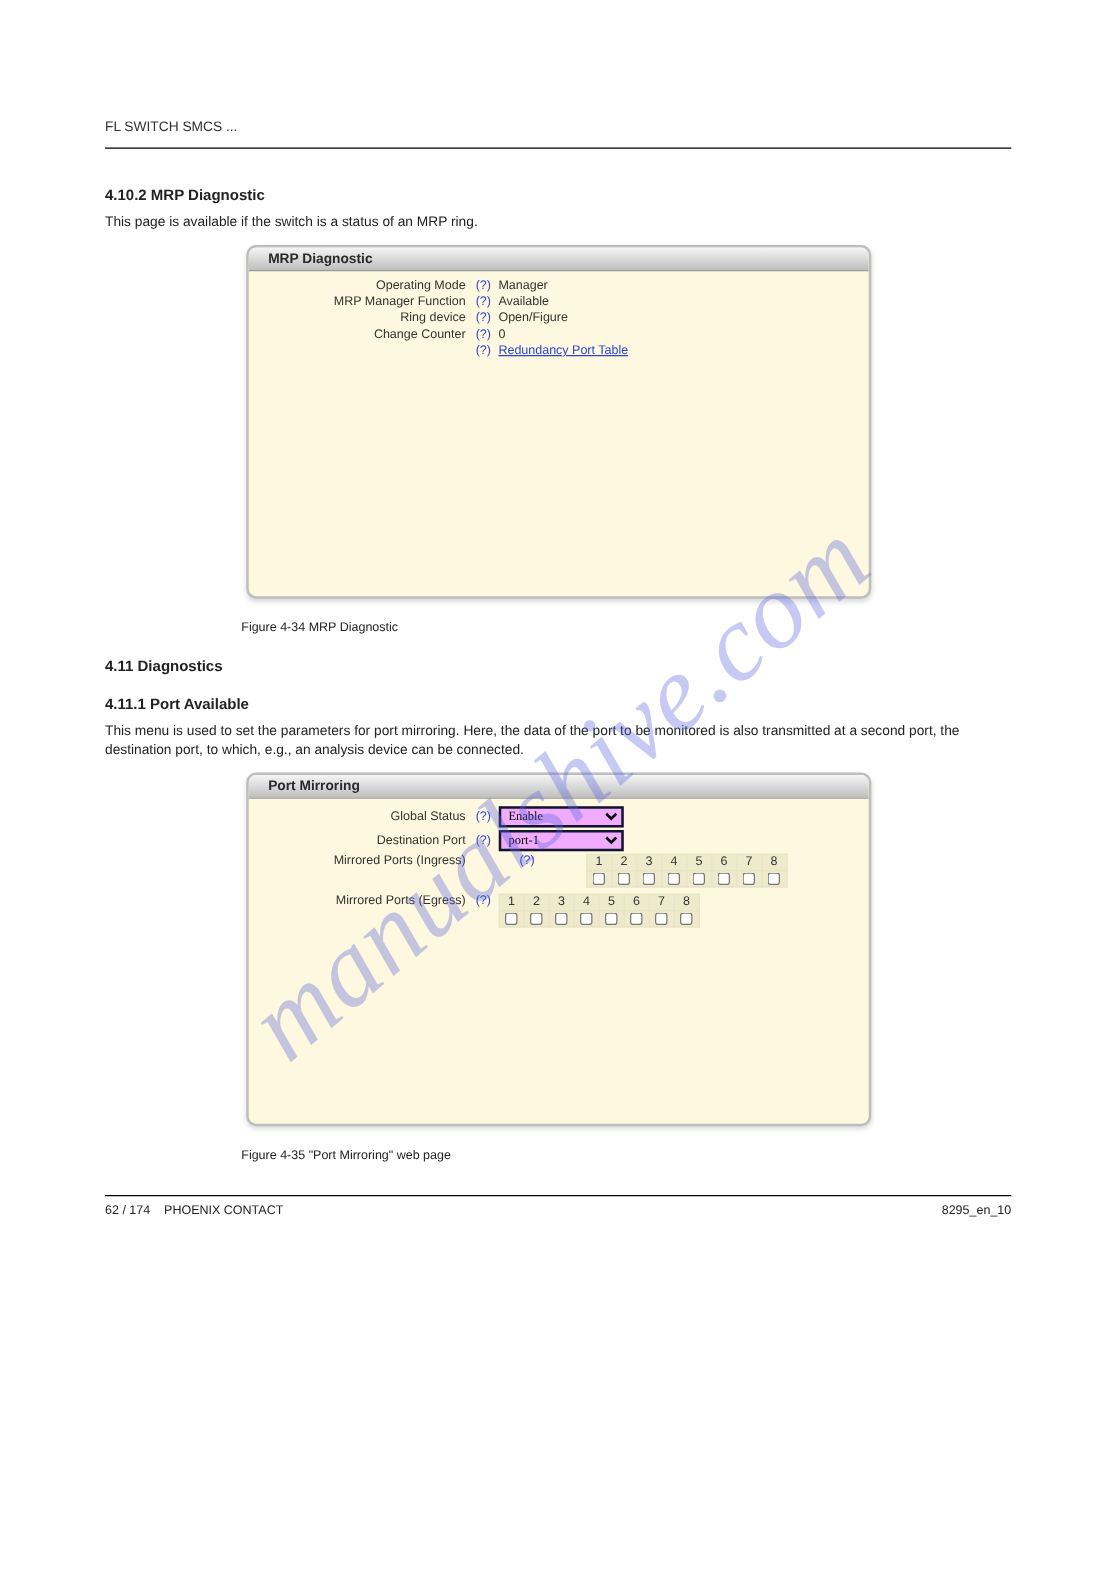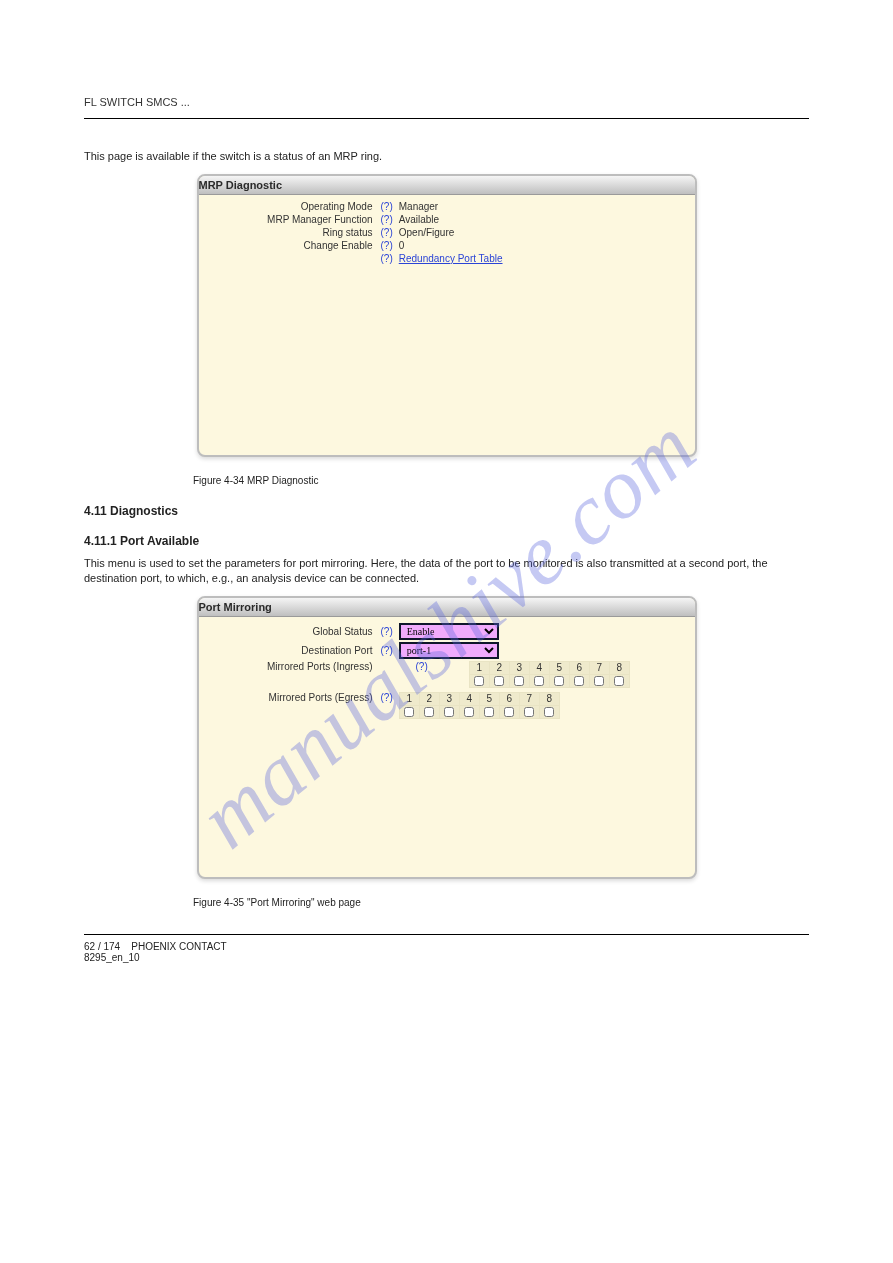--- a/index.html
+++ b/index.html
@@ -34,21 +34,21 @@
     border: 2px solid #bdbdbd;
     border-radius: 8px;
     background: #fdf8df;
     box-shadow: 0 2px 4px rgba(0,0,0,0.15);
     overflow: hidden;
   }
   .panel-title {
     font-size: 11px;
     font-weight: bold;
     color: #2a2a2a;
-    padding: 3px 0;
+    padding: 3px 16px;
     background: linear-gradient(#f5f5f5, #bfbfbf);
     border-bottom: 1px solid #9a9a9a;
   }
   .panel-body { padding: 6px 8px 16px 8px; font-size: 10px; min-height: 260px; }
   .row { display: flex; align-items: center; margin-bottom: 2px; }
   .row .lbl { width: 170px; text-align: right; padding-right: 4px; color: #333; }
   .row .q {
     color: #2b44d6; padding: 0 4px; font-size: 10px;
   }
   .row .val { padding-left: 2px; color: #333; }
@@ -77,21 +77,21 @@
   .port-grid .cb {
     width: 10px; height: 10px; margin: 1px; padding:0;
     vertical-align: middle;
   }
   .foot-rule {
     border: none; border-top: 1px solid #000;
     margin: 26px 0 6px 0;
   }
   .footer {
     display: flex; justify-content: space-between;
-    font-size: 10px; color: #222; flex-direction: column;
+    font-size: 10px; color: #222;
   }
 
   
   .watermark {
     position: absolute;
     left: 50%; top: 50%;
     transform: translate(-50%, -50%) rotate(-40deg);
     font-size: 86px;
     font-style: italic;
     font-family: Georgia, "Times New Roman", serif;
@@ -104,42 +104,43 @@
 </style>
 </head>
 <body>
 
 <div class="watermark">manualshive.com</div>
 
 <div class="page">
   <div class="running-head">FL SWITCH SMCS ...</div>
   <hr class="rule">
 
+  <div class="sec-head">4.10.2       MRP Diagnostic</div>
   <p class="body-text">This page is available if the switch is a status of an MRP ring.</p>
 
   <div class="panel">
     <div class="panel-title">MRP Diagnostic</div>
     <div class="panel-body">
       <div class="row">
         <span class="lbl">Operating Mode</span>
         <span class="q">(?)</span>
         <span class="val">Manager</span>
       </div>
       <div class="row">
         <span class="lbl">MRP Manager Function</span>
         <span class="q">(?)</span>
         <span class="val">Available</span>
       </div>
       <div class="row">
-        <span class="lbl">Ring status</span>
+        <span class="lbl">Ring device</span>
         <span class="q">(?)</span>
         <span class="val">Open/Figure</span>
       </div>
       <div class="row">
-        <span class="lbl">Change Enable</span>
+        <span class="lbl">Change Counter</span>
         <span class="q">(?)</span>
         <span class="val">0</span>
       </div>
       <div class="row">
         <span class="lbl"></span>
         <span class="q">(?)</span>
         <a href="#" class="val link">Redundancy Port Table</a>
       </div>
     </div>
   </div>

